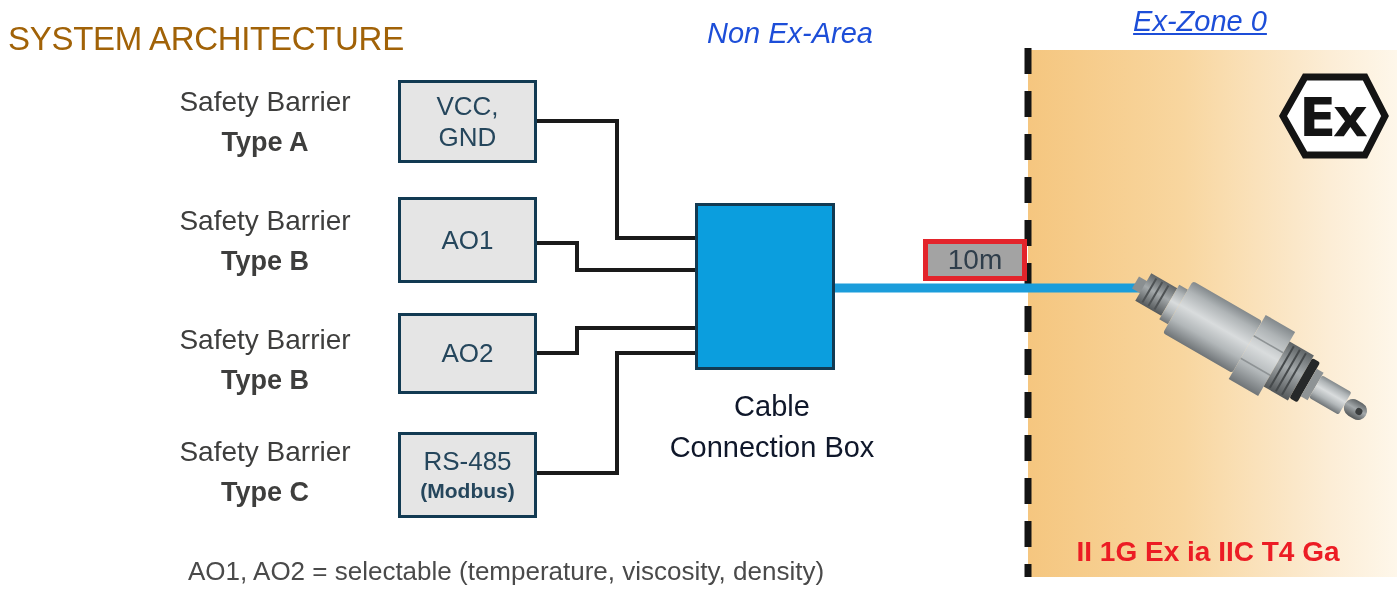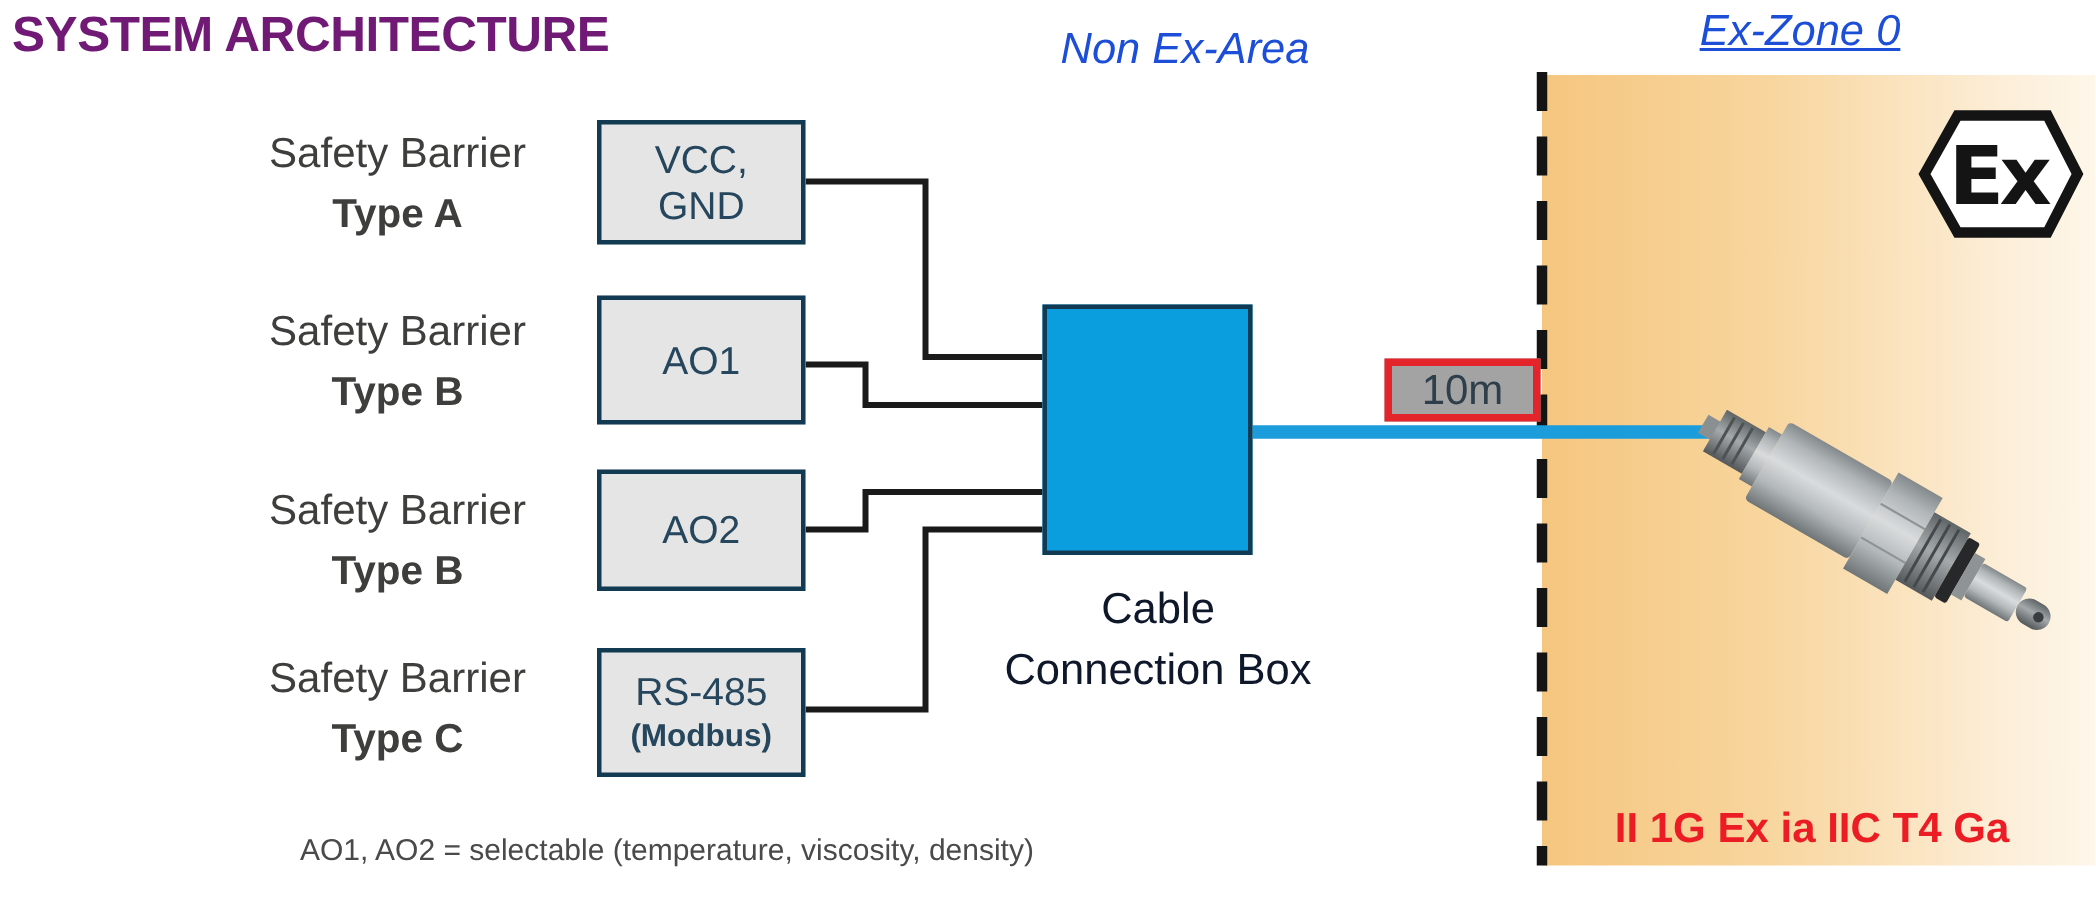--- a/index.html
+++ b/index.html
@@ -6,23 +6,23 @@
   #canvas{
     position:relative;
     width:1397px;height:599px;
     background:#ffffff;
     font-family:"Liberation Sans", sans-serif;
     overflow:hidden;
   }
   .abs{position:absolute;}
 
   .page-title{
-    left:8px;top:4px;
-    font-size:33px;font-weight:700;letter-spacing:-0.3px;
-    color:#701a75;white-space:nowrap;
+    left:8px;top:20px;
+    font-size:33px;font-weight:400;letter-spacing:-0.3px;
+    color:#a16207;white-space:nowrap;
   }
   .area-header{
     font-size:29px;font-style:italic;color:#1d4ed8;
     text-align:center;white-space:nowrap;
   }
   .header-nonex{left:640px;top:17px;width:300px;}
   .header-ex{left:1100px;top:5px;width:200px;text-decoration:underline;}
 
   .ex-zone{
     left:1028px;top:50px;width:369px;height:527px;
@@ -58,22 +58,22 @@
     display:flex;align-items:center;justify-content:center;
     font-size:28px;color:#2F3E4B;
   }
 
   .certification{
     left:1028px;top:536px;width:360px;text-align:center;
     font-size:28px;font-weight:700;color:#EC1C24;white-space:nowrap;
   }
 
   .footnote{
-    left:200px;top:556px;
-    font-size:20px;color:#4A4A4A;white-space:nowrap;
+    left:188px;top:556px;
+    font-size:26px;color:#4A4A4A;white-space:nowrap;
   }
 
   svg.overlay{position:absolute;left:0;top:0;pointer-events:none;}
   .ex-logo-text{
     font-family:"DejaVu Sans", sans-serif;
     font-size:54px;font-weight:700;letter-spacing:-3px;
     fill:#141414;
   }
 </style>
 </head>

